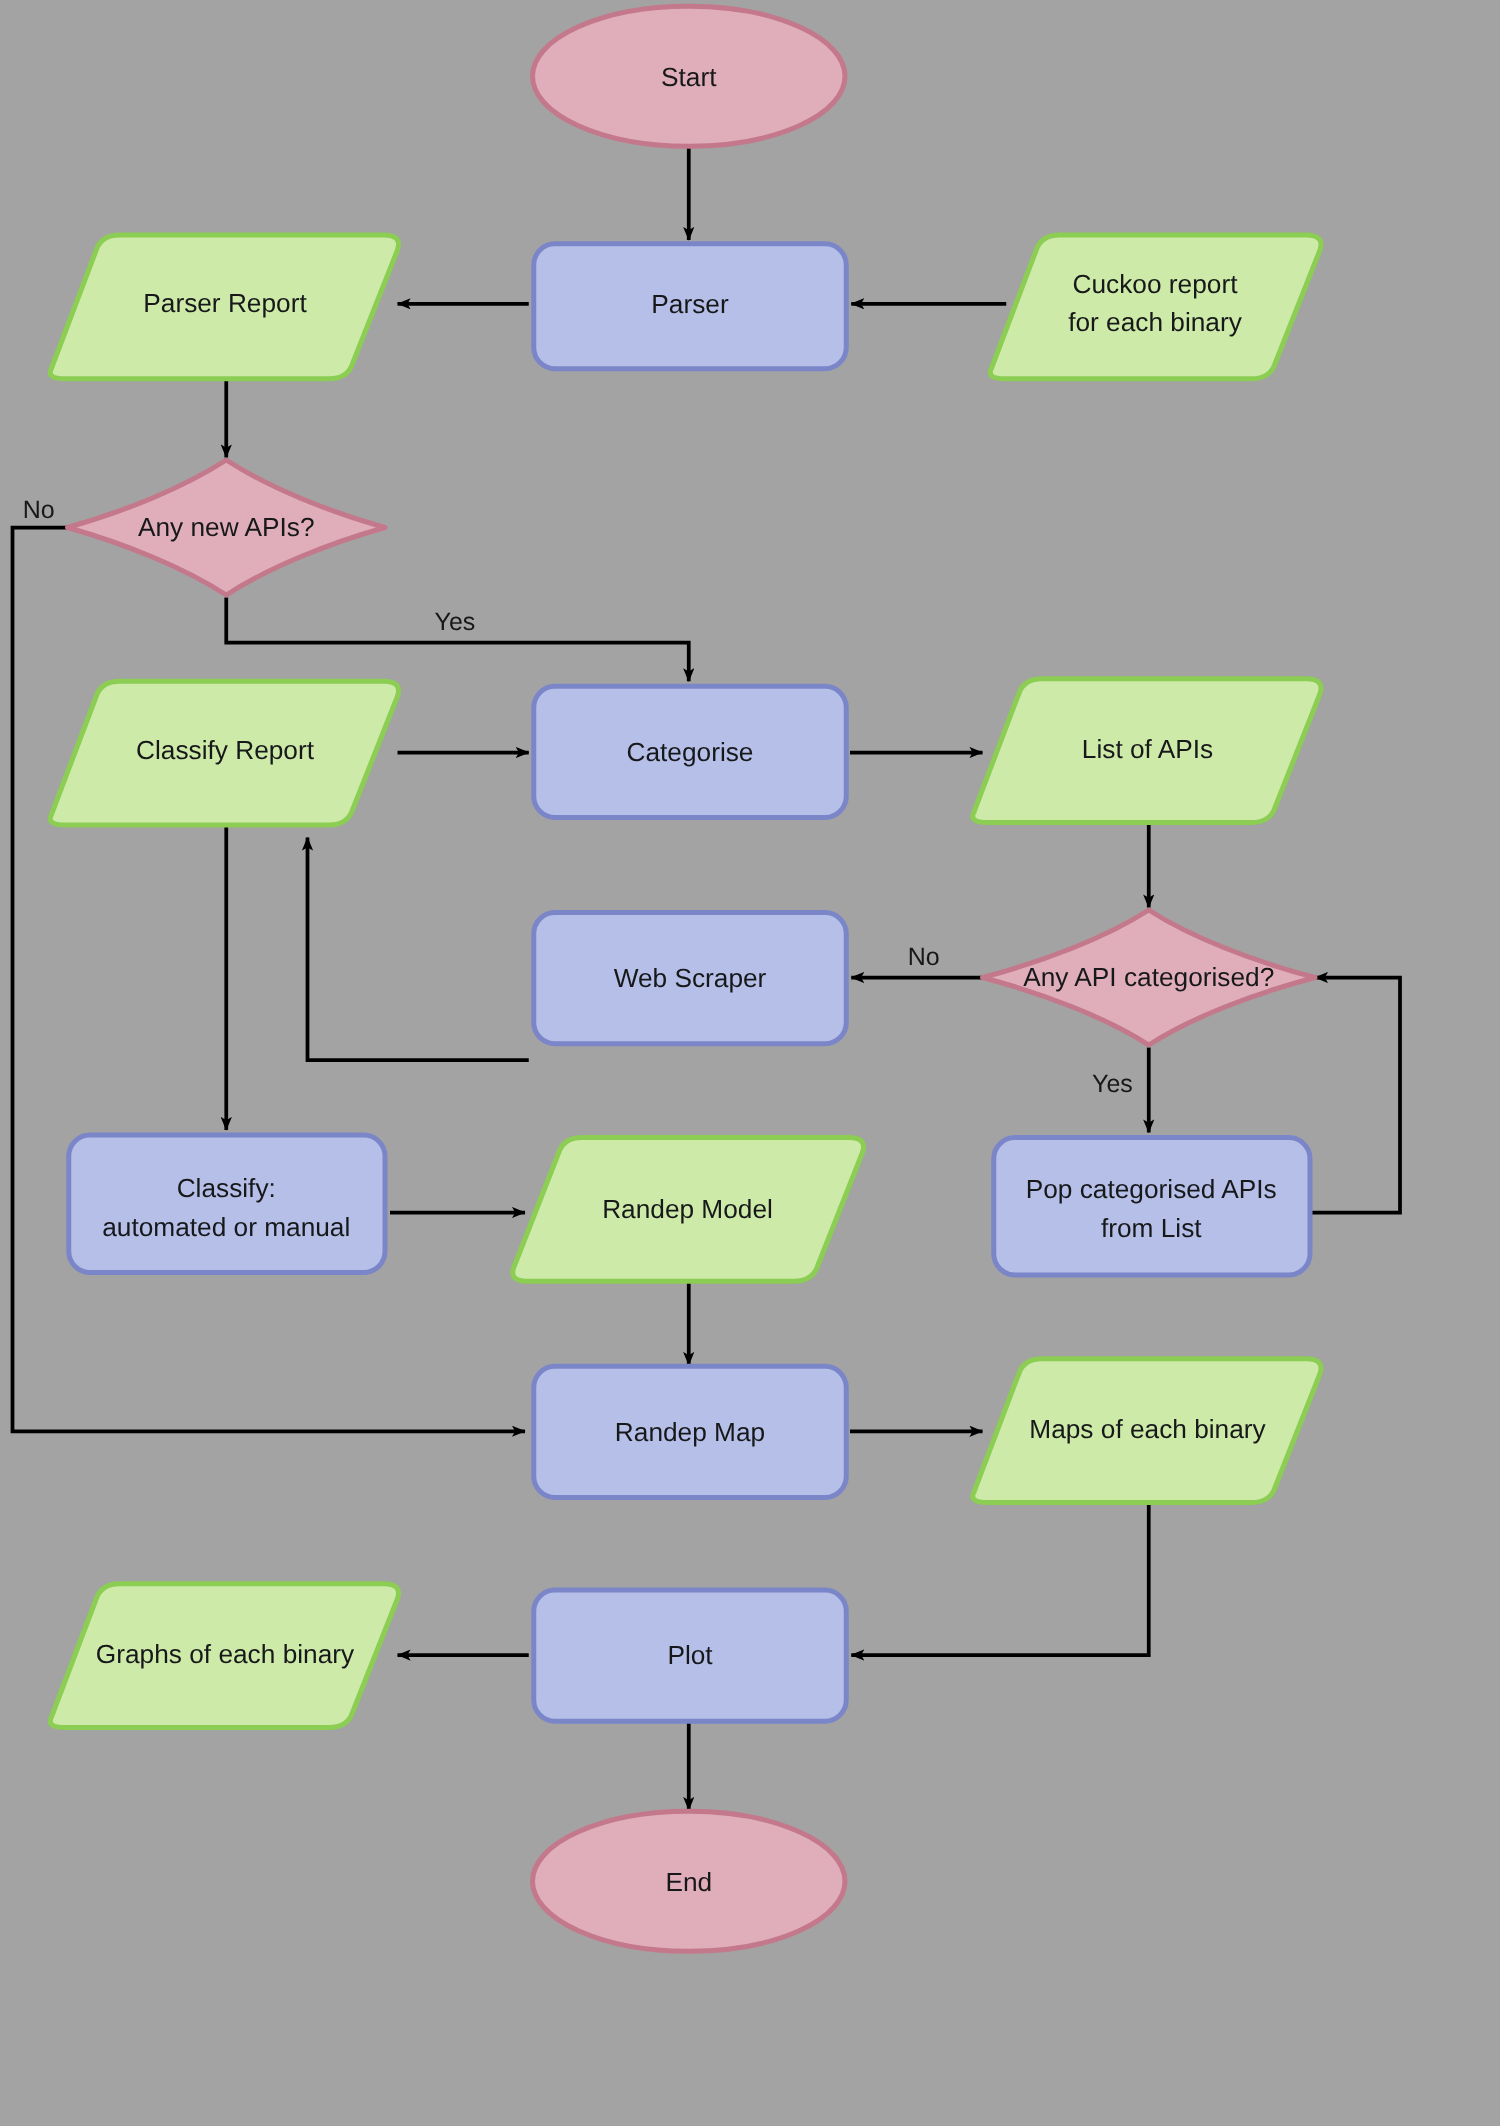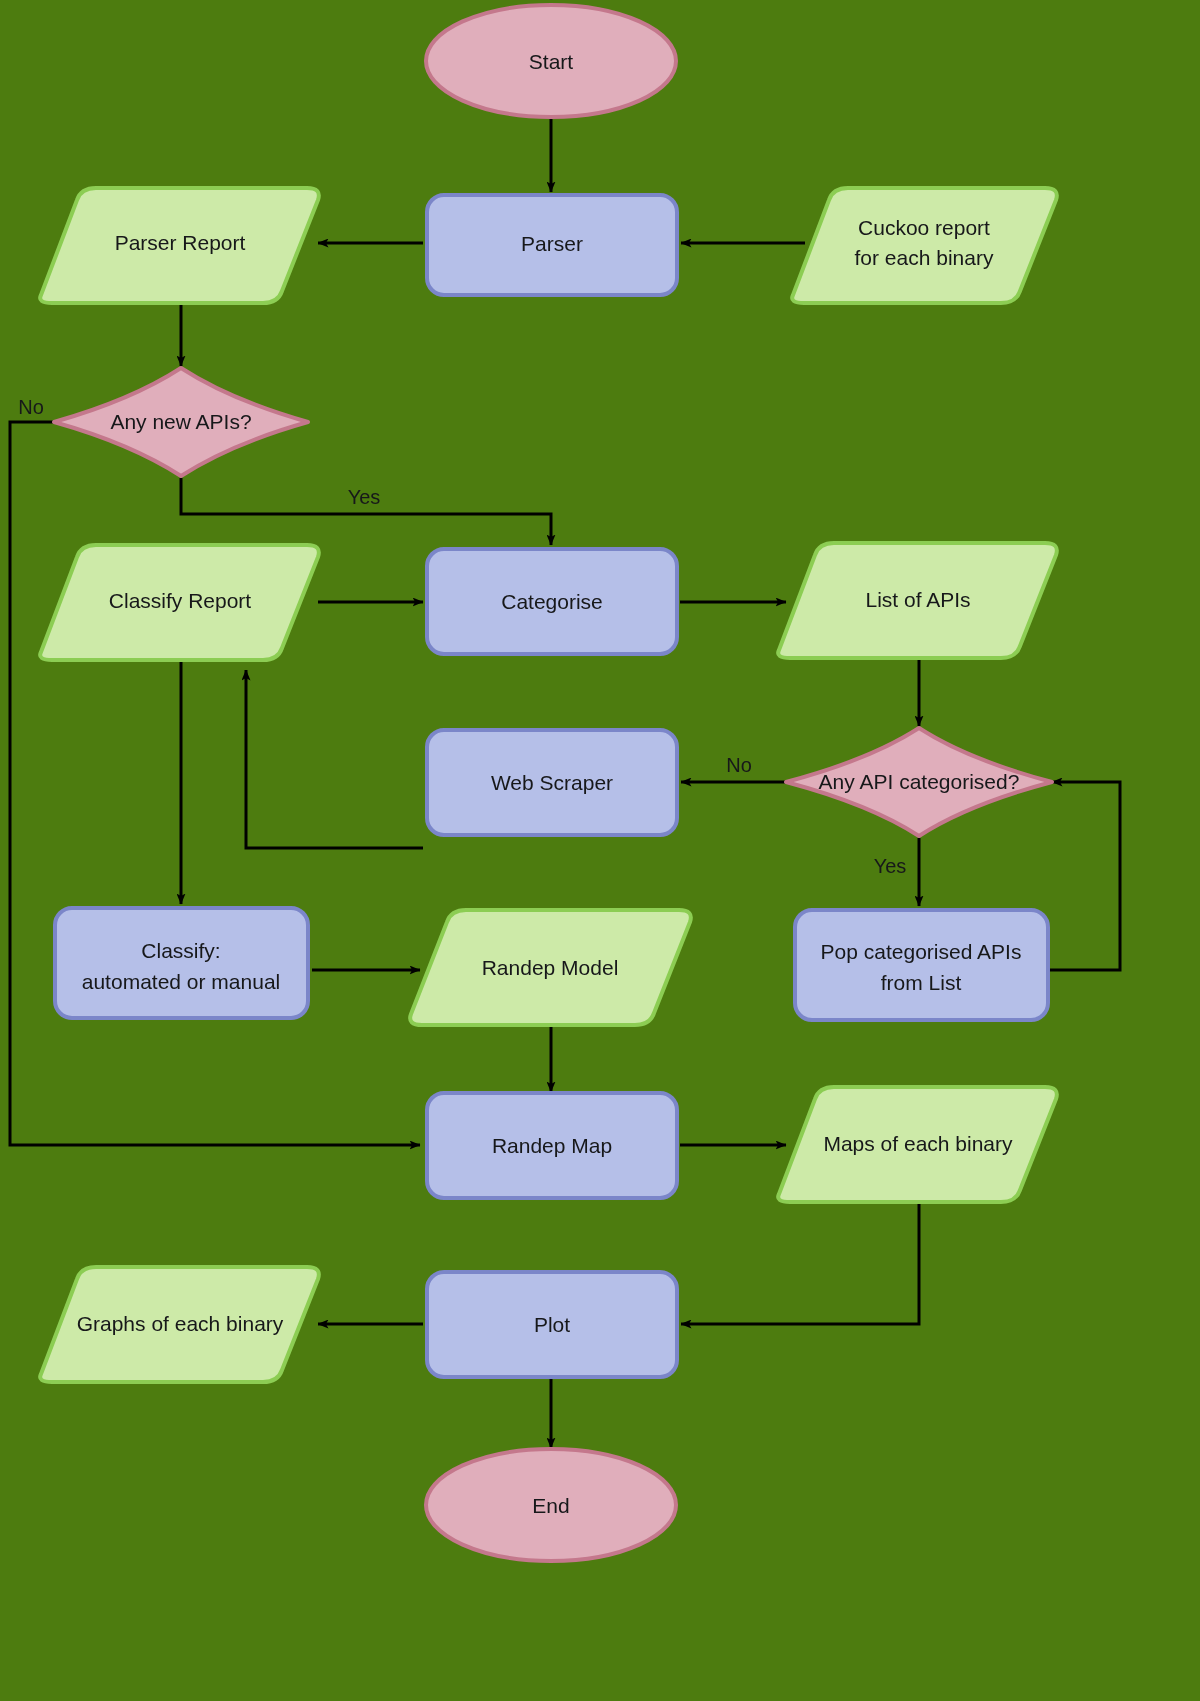--- a/index.html
+++ b/index.html
@@ -10,21 +10,21 @@
   body {
     width: 1200px;
     height: 1701px;
     font-family: "Liberation Sans", sans-serif;
     overflow: hidden;
   }
   #flowchart-root {
     position: relative;
     width: 1200px;
     height: 1701px;
-    background: #4d7c0f;
+    background: #a3a3a3;
   }
   svg.board {
     display: block;
     width: 1200px;
     height: 1701px;
   }
   .node-label {
     font-family: "Liberation Sans", sans-serif;
     font-size: 21px;
     fill: #17181a;

